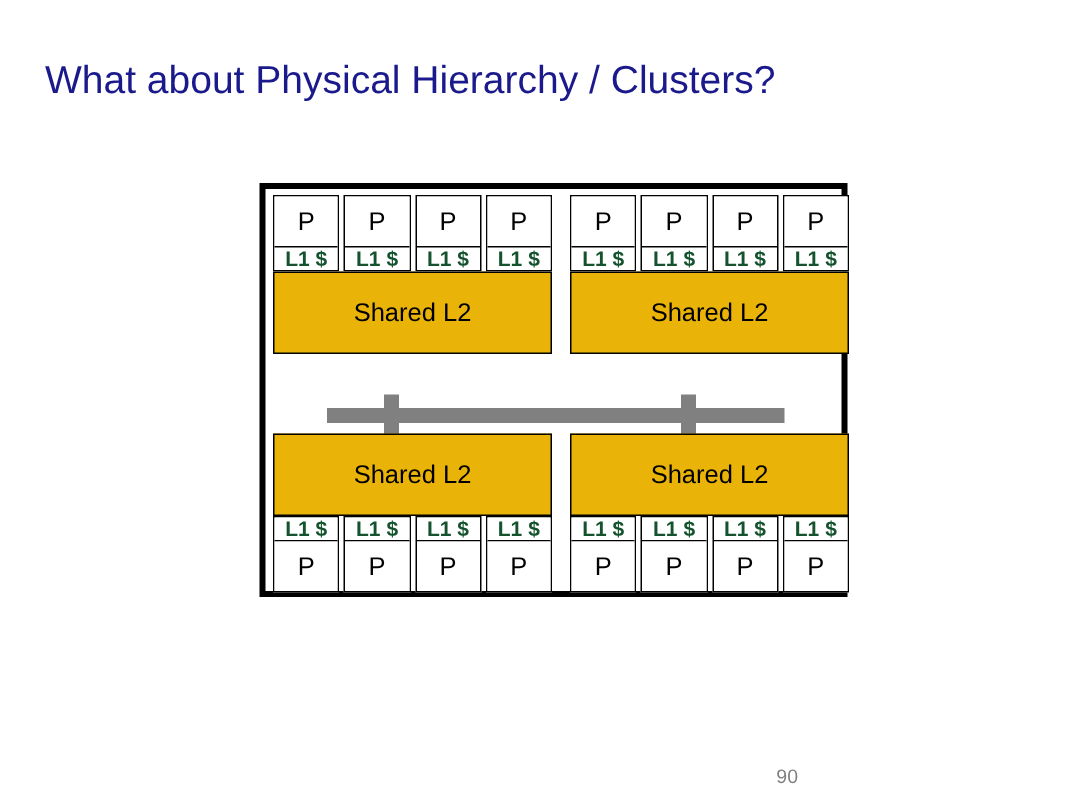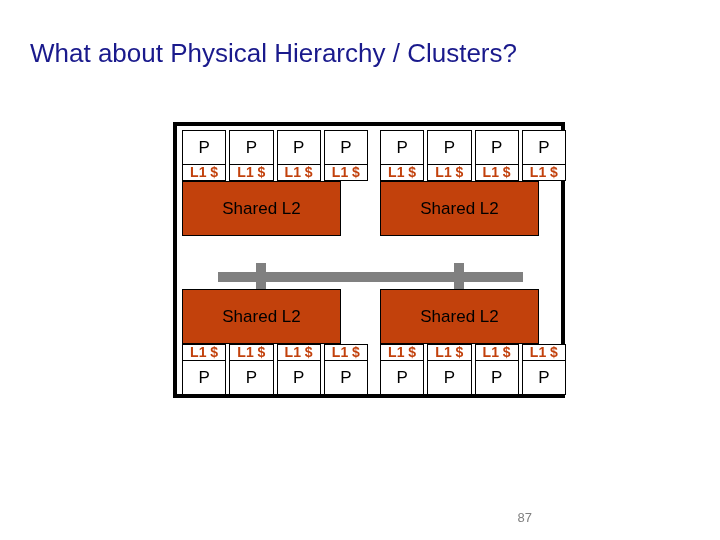--- a/index.html
+++ b/index.html
@@ -69,36 +69,36 @@
     font-size: 17px;
     color: #000000;
     background: #ffffff;
   }
   .core-l1 {
     height: 15px;
     line-height: 15px;
     text-align: center;
     font-size: 14px;
     font-weight: bold;
-    color: #c2410c;
+    color: #14532d;
     background: #ffffff;
     border-top: 1.5px solid #000000;
   }
   .core.flip .core-l1 {
     border-top: none;
     border-bottom: 1.5px solid #000000;
   }
 
   
   .shared-l2 {
-    width: 159px;
+    width: 186px;
     height: 55px;
     box-sizing: border-box;
     border: 1.5px solid #000000;
-    background: #c2410c;
+    background: #eab308;
     display: flex;
     align-items: center;
     justify-content: center;
     font-size: 17px;
     color: #000000;
   }
 
   
   #interconnect {
     position: absolute;
@@ -238,13 +238,13 @@
       </div>
       <div class="core flip">
         <div class="core-l1">L1 $</div>
         <div class="core-p">P</div>
       </div>
     </div>
   </div>
 
 </div>
 
-<div id="page-number">87</div>
+<div id="page-number">90</div>
 
 </body></html>

